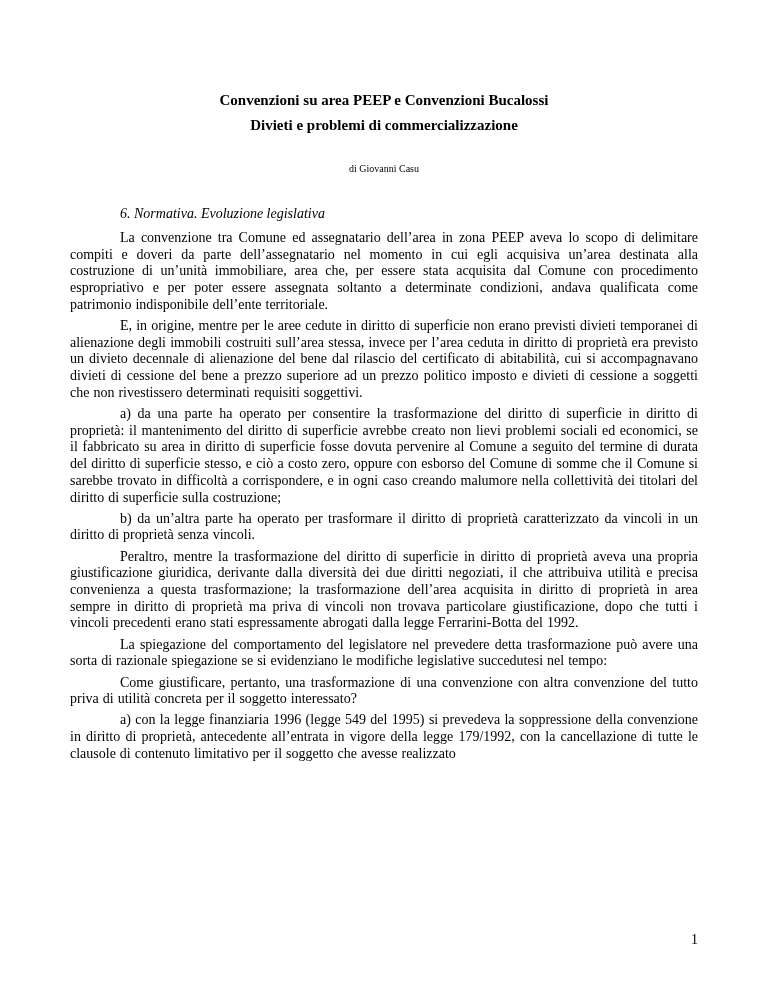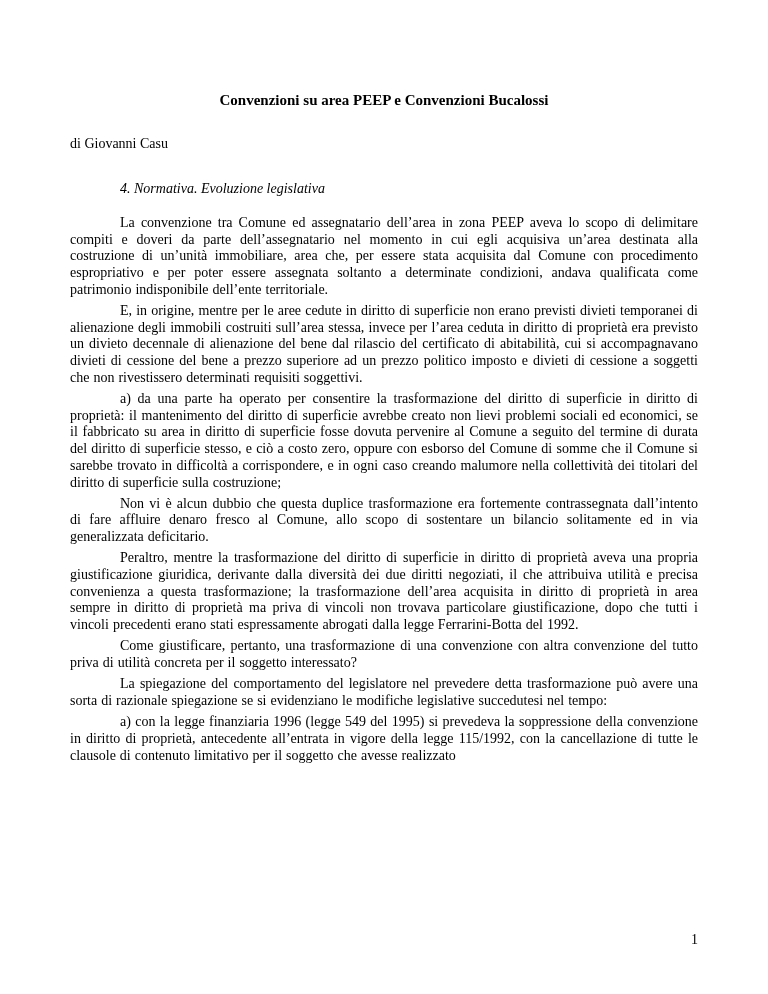--- a/index.html
+++ b/index.html
@@ -25,33 +25,33 @@
     text-align: center;
   }
   .title-line {
     font-size: 15px;
     font-weight: bold;
     line-height: 25px;
     margin: 0;
   }
   .byline {
     margin-top: 22px;
-    text-align: left;
-    font-size: 14px;
+    text-align: center;
+    font-size: 10px;
     line-height: 17px;
   }
   .section-heading {
     margin-top: 28px;
     font-size: 14px;
     font-style: italic;
     line-height: 17px;
     text-indent: 50px;
   }
   .paragraphs {
-    margin-top: 18px;
+    margin-top: 8px;
   }
   .paragraphs p {
     margin: 0 0 4.5px 0;
     font-size: 14px;
     line-height: 16.7px;
     text-align: justify;
     text-indent: 50px;
     word-spacing: 0.5px;
   }
   .page-number {
@@ -63,32 +63,33 @@
   }
 </style>
 </head>
 <body>
 
 <div class="page">
   <div class="doc">
 
     <div class="title-block">
       <div class="title-line">Convenzioni su area PEEP e Convenzioni Bucalossi</div>
+      <div class="title-line">Divieti e problemi di commercializzazione</div>
     </div>
 
     <div class="byline">di Giovanni Casu</div>
 
-    <div class="section-heading">4. Normativa. Evoluzione legislativa</div>
+    <div class="section-heading">6. Normativa. Evoluzione legislativa</div>
 
     <div class="paragraphs">
       <p>La convenzione tra Comune ed assegnatario dell’area in zona PEEP aveva lo scopo di delimitare compiti e doveri da parte dell’assegnatario nel momento in cui egli acquisiva un’area destinata alla costruzione di un’unità immobiliare, area che, per essere stata acquisita dal Comune con procedimento espropriativo e per poter essere assegnata soltanto a determinate condizioni, andava qualificata come patrimonio indisponibile dell’ente territoriale.</p>
       <p>E, in origine, mentre per le aree cedute in diritto di superficie non erano previsti divieti temporanei di alienazione degli immobili costruiti sull’area stessa, invece per l’area ceduta in diritto di proprietà era previsto un divieto decennale di alienazione del bene dal rilascio del certificato di abitabilità, cui si accompagnavano divieti di cessione del bene a prezzo superiore ad un prezzo politico imposto e divieti di cessione a soggetti che non rivestissero determinati requisiti soggettivi.</p>
       <p>a) da una parte ha operato per consentire la trasformazione del diritto di superficie in diritto di proprietà: il mantenimento del diritto di superficie avrebbe creato non lievi problemi sociali ed economici, se il fabbricato su area in diritto di superficie fosse dovuta pervenire al Comune a seguito del termine di durata del diritto di superficie stesso, e ciò a costo zero, oppure con esborso del Comune di somme che il Comune si sarebbe trovato in difficoltà a corrispondere, e in ogni caso creando malumore nella collettività dei titolari del diritto di superficie sulla costruzione;</p>
-      <p>Non vi è alcun dubbio che questa duplice trasformazione era fortemente contrassegnata dall’intento di fare affluire denaro fresco al Comune, allo scopo di sostentare un bilancio solitamente ed in via generalizzata deficitario.</p>
+      <p>b) da un’altra parte ha operato per trasformare il diritto di proprietà caratterizzato da vincoli in un diritto di proprietà senza vincoli.</p>
       <p>Peraltro, mentre la trasformazione del diritto di superficie in diritto di proprietà aveva una propria giustificazione giuridica, derivante dalla diversità dei due diritti negoziati, il che attribuiva utilità e precisa convenienza a questa trasformazione; la trasformazione dell’area acquisita in diritto di proprietà in area sempre in diritto di proprietà ma priva di vincoli non trovava particolare giustificazione, dopo che tutti i vincoli precedenti erano stati espressamente abrogati dalla legge Ferrarini-Botta del 1992.</p>
+      <p>La spiegazione del comportamento del legislatore nel prevedere detta trasformazione può avere una sorta di razionale spiegazione se si evidenziano le modifiche legislative succedutesi nel tempo:</p>
       <p>Come giustificare, pertanto, una trasformazione di una convenzione con altra convenzione del tutto priva di utilità concreta per il soggetto interessato?</p>
-      <p>La spiegazione del comportamento del legislatore nel prevedere detta trasformazione può avere una sorta di razionale spiegazione se si evidenziano le modifiche legislative succedutesi nel tempo:</p>
-      <p>a) con la legge finanziaria 1996 (legge 549 del 1995) si prevedeva la soppressione della convenzione in diritto di proprietà, antecedente all’entrata in vigore della legge 115/1992, con la cancellazione di tutte le clausole di contenuto limitativo per il soggetto che avesse realizzato</p>
+      <p>a) con la legge finanziaria 1996 (legge 549 del 1995) si prevedeva la soppressione della convenzione in diritto di proprietà, antecedente all’entrata in vigore della legge 179/1992, con la cancellazione di tutte le clausole di contenuto limitativo per il soggetto che avesse realizzato</p>
     </div>
   </div>
 
   <div class="page-number">1</div>
 </div>
 
 </body></html>

